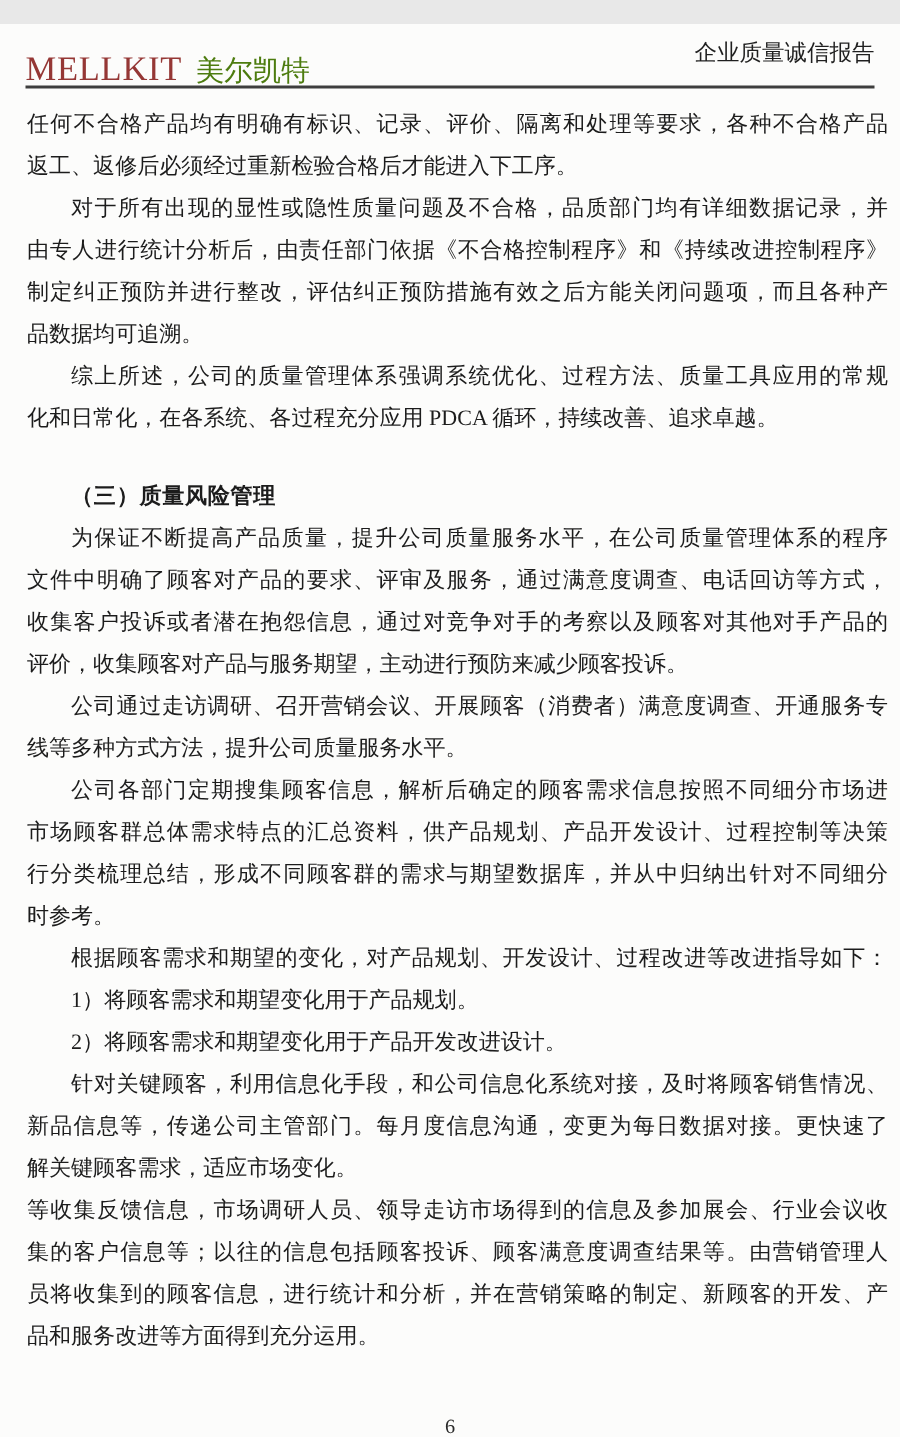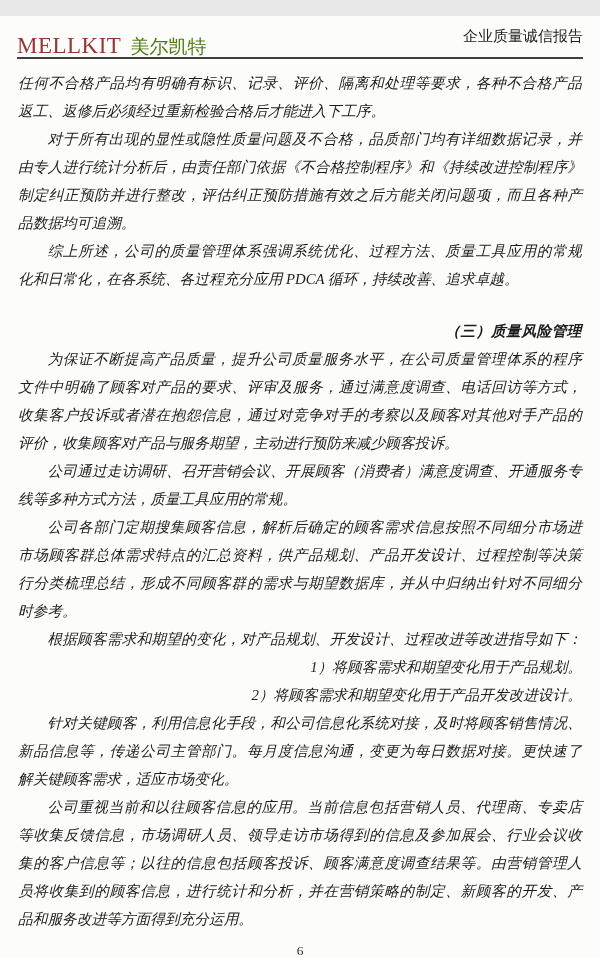--- a/index.html
+++ b/index.html
@@ -34,28 +34,27 @@
     margin-left:9px;
     line-height:1;
   }
   .report-title {
     font-size:15px;
     color:#1f1f1f;
     line-height:1;
     padding-bottom:13px;
   }
   .content {
-    padding:10px 18px 0 18px;
+    padding:10px 8px 0 18px;
     font-size:14.7px;
     line-height:28px;
-    font-style:italic;
   }
   .line { text-align:left; }
   .line.j { text-align:justify; text-align-last:justify; text-justify:inter-character; }
-  .line.ind { text-indent:2em;text-align:right; }
+  .line.ind { text-indent:2em; }
   .line.heading {
     font-weight:700;
     margin-top:24px;
     letter-spacing:0.5px;
   }
   .footer {
     position:absolute;
     left:0; right:0;
     bottom:15px;
     text-align:center;
@@ -84,32 +83,31 @@
       <div class="line j">制定纠正预防并进行整改，评估纠正预防措施有效之后方能关闭问题项，而且各种产</div>
       <div class="line">品数据均可追溯。</div>
       <div class="line j ind">综上所述，公司的质量管理体系强调系统优化、过程方法、质量工具应用的常规</div>
       <div class="line">化和日常化，在各系统、各过程充分应用 PDCA 循环，持续改善、追求卓越。</div>
       <div class="line ind heading">（三）质量风险管理</div>
       <div class="line j ind">为保证不断提高产品质量，提升公司质量服务水平，在公司质量管理体系的程序</div>
       <div class="line j">文件中明确了顾客对产品的要求、评审及服务，通过满意度调查、电话回访等方式，</div>
       <div class="line j">收集客户投诉或者潜在抱怨信息，通过对竞争对手的考察以及顾客对其他对手产品的</div>
       <div class="line">评价，收集顾客对产品与服务期望，主动进行预防来减少顾客投诉。</div>
       <div class="line j ind">公司通过走访调研、召开营销会议、开展顾客（消费者）满意度调查、开通服务专</div>
-      <div class="line">线等多种方式方法，质量工具应用的常规。</div>
+      <div class="line">线等多种方式方法，提升公司质量服务水平。</div>
       <div class="line j ind">公司各部门定期搜集顾客信息，解析后确定的顾客需求信息按照不同细分市场进</div>
       <div class="line j">市场顾客群总体需求特点的汇总资料，供产品规划、产品开发设计、过程控制等决策</div>
       <div class="line j">行分类梳理总结，形成不同顾客群的需求与期望数据库，并从中归纳出针对不同细分</div>
       <div class="line">时参考。</div>
       <div class="line j ind">根据顾客需求和期望的变化，对产品规划、开发设计、过程改进等改进指导如下：</div>
       <div class="line ind">1）将顾客需求和期望变化用于产品规划。</div>
       <div class="line ind">2）将顾客需求和期望变化用于产品开发改进设计。</div>
       <div class="line j ind">针对关键顾客，利用信息化手段，和公司信息化系统对接，及时将顾客销售情况、</div>
       <div class="line j">新品信息等，传递公司主管部门。每月度信息沟通，变更为每日数据对接。更快速了</div>
       <div class="line">解关键顾客需求，适应市场变化。</div>
-      <div class="line j ind">公司重视当前和以往顾客信息的应用。当前信息包括营销人员、代理商、专卖店</div>
       <div class="line j">等收集反馈信息，市场调研人员、领导走访市场得到的信息及参加展会、行业会议收</div>
       <div class="line j">集的客户信息等；以往的信息包括顾客投诉、顾客满意度调查结果等。由营销管理人</div>
       <div class="line j">员将收集到的顾客信息，进行统计和分析，并在营销策略的制定、新顾客的开发、产</div>
       <div class="line">品和服务改进等方面得到充分运用。</div>
     </div>
 
   <div class="footer">6</div>
 
 </div>
 

